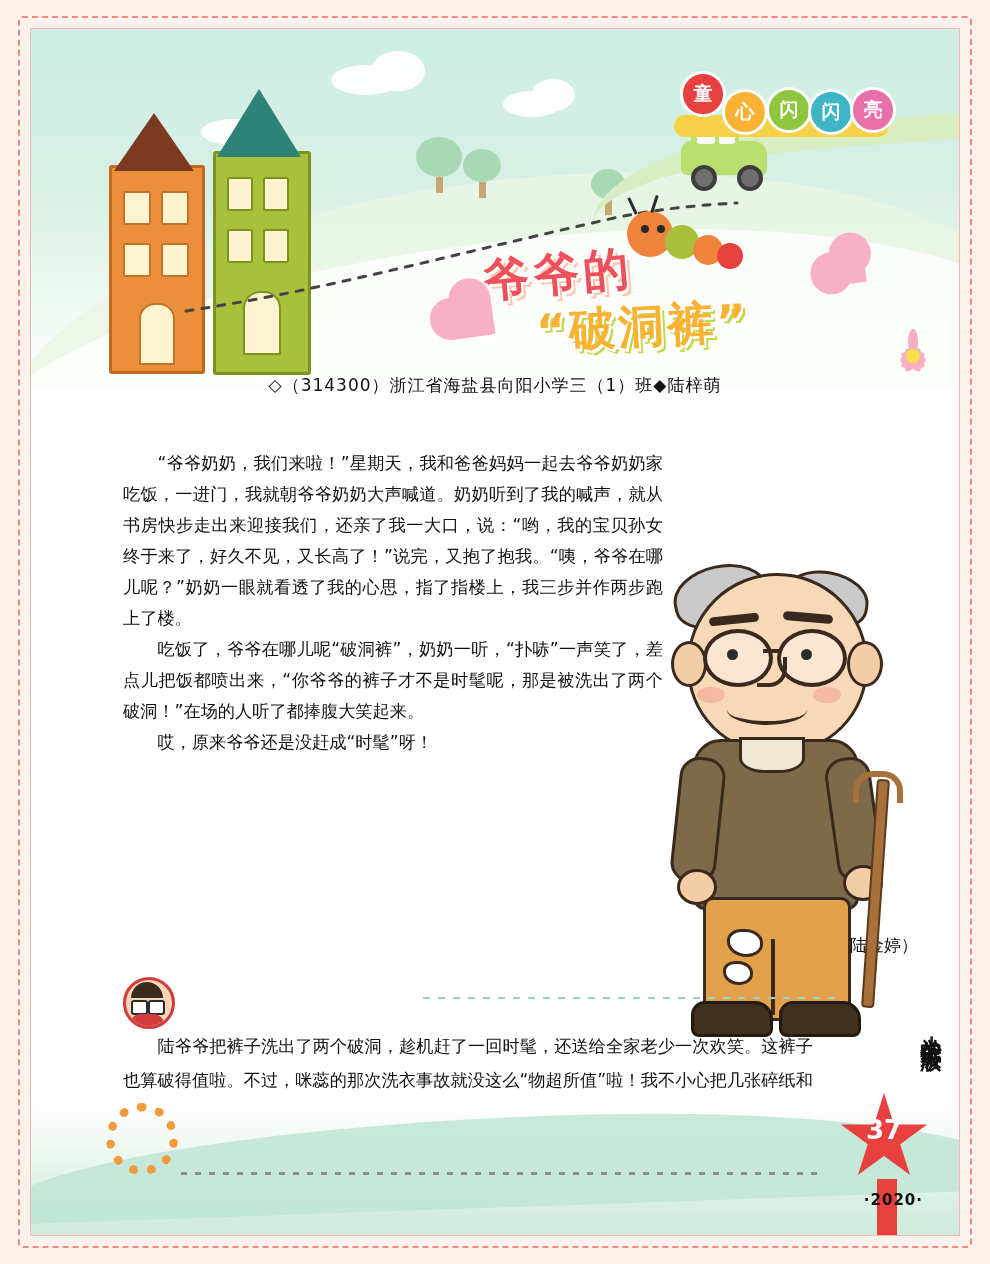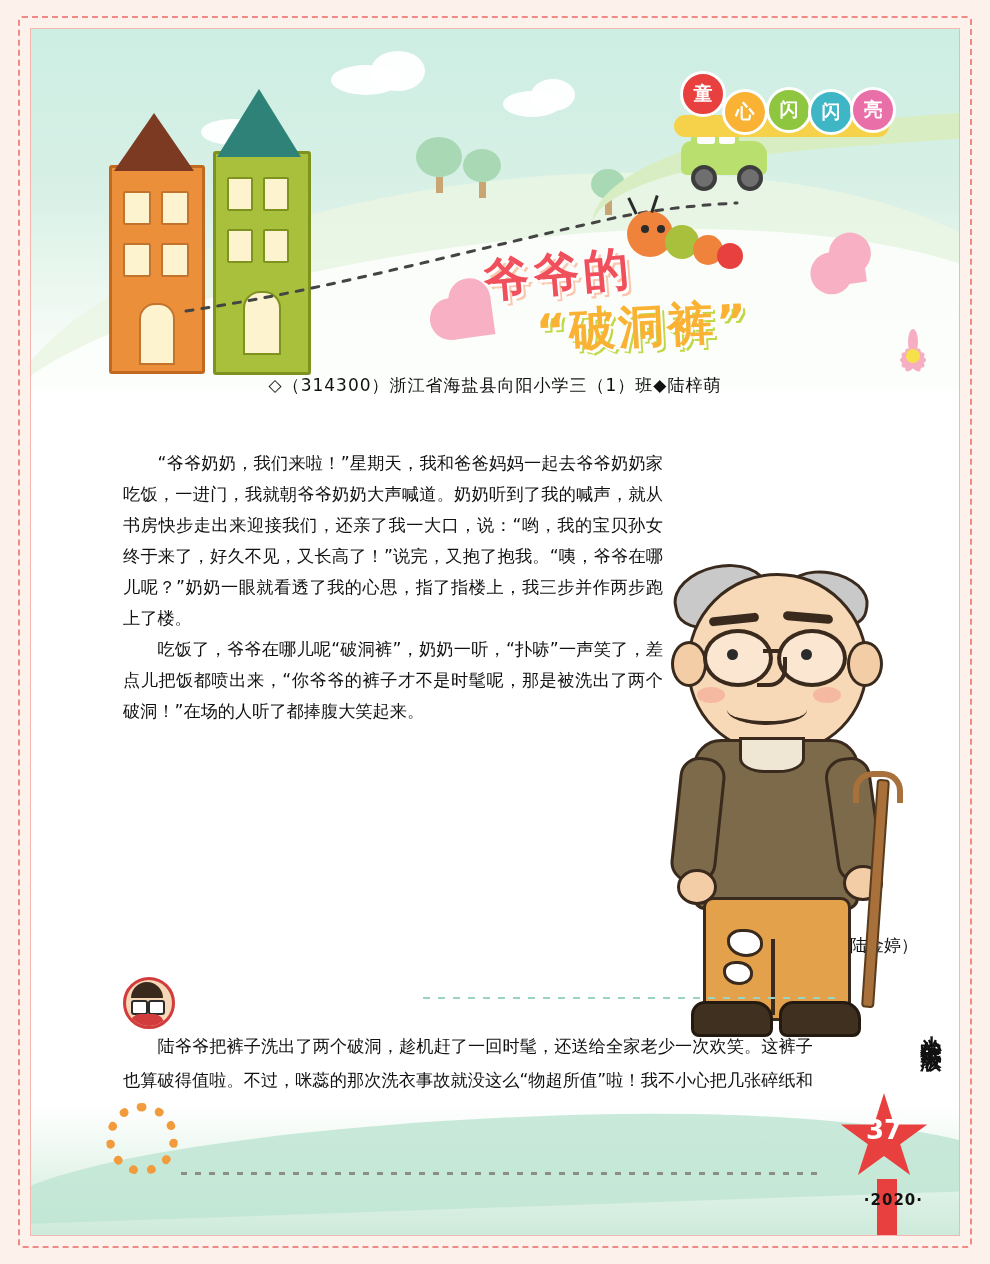--- a/index.html
+++ b/index.html
@@ -363,20 +363,21 @@
       </div>
     </div>
 
     <div class="watermark"></div>
 
     <div class="byline">◇（314300）浙江省海盐县向阳小学三（1）班◆陆梓萌</div>
 
     <div class="body-text">
       <p>“爷爷奶奶，我们来啦！”星期天，我和爸爸妈妈一起去爷爷奶奶家吃饭，一进门，我就朝爷爷奶奶大声喊道。奶奶听到了我的喊声，就从书房快步走出来迎接我们，还亲了我一大口，说：“哟，我的宝贝孙女终于来了，好久不见，又长高了！”说完，又抱了抱我。“咦，爷爷在哪儿呢？”奶奶一眼就看透了我的心思，指了指楼上，我三步并作两步跑上了楼。</p>
       <p>吃饭了，爷爷在哪儿呢“破洞裤”，奶奶一听，“扑哧”一声笑了，差点儿把饭都喷出来，“你爷爷的裤子才不是时髦呢，那是被洗出了两个破洞！”在场的人听了都捧腹大笑起来。</p>
+      <p>哎，原来爷爷还是没赶成“时髦”呀！</p>
     </div>
 
     <div class="signature">（指导老师：陆金婷）</div>
 
     <div class="grandpa">
       <div class="g-hair"></div>
       <div class="g-hair2"></div>
       <div class="g-head"></div>
       <div class="g-ear" style="left:40px;top:92px;"></div>
       <div class="g-ear" style="left:216px;top:92px;"></div>

